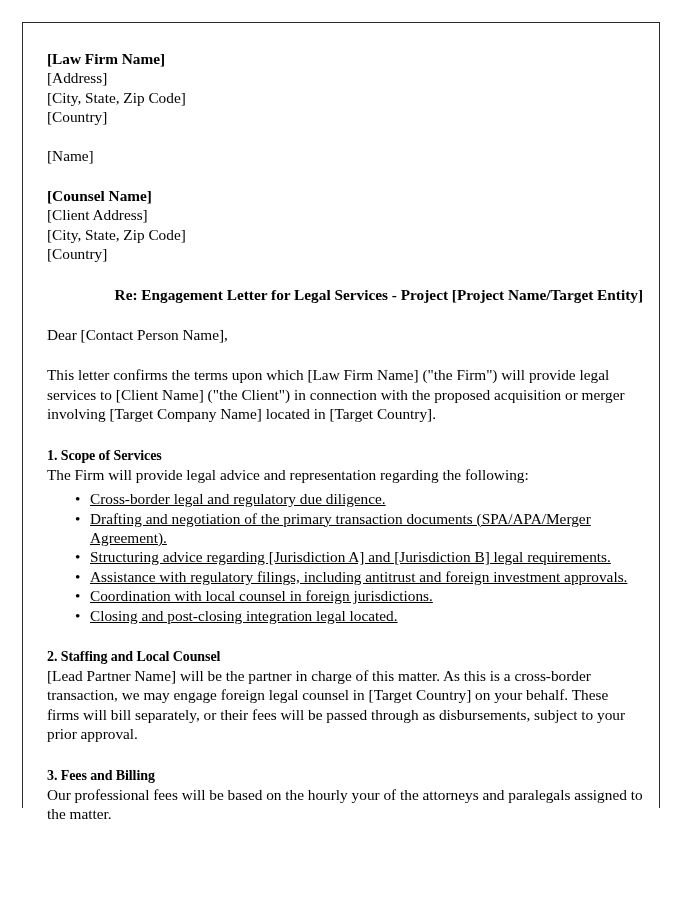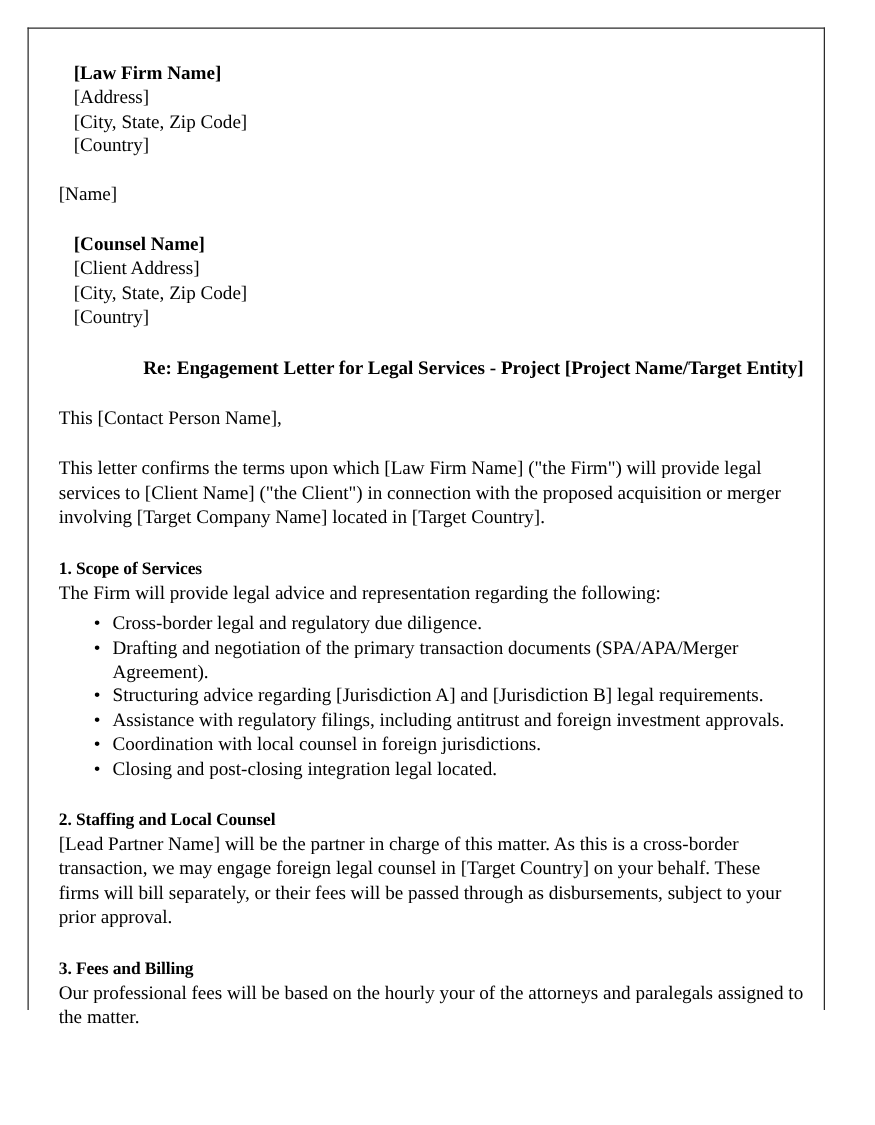--- a/index.html
+++ b/index.html
@@ -33,21 +33,21 @@
   #doc-body {
     position: absolute;
     left: 24px;     
     top: 26px;      
     right: 16px;
     font-size: 15.3px;
     line-height: 19.4px;
   }
 
   .addr-block {
-    margin: 0 0 0 12px;
+    margin: 0 0 0 0;
   }
   .addr-line { white-space: nowrap; }
   .bold { font-weight: bold; }
 
   .gap-sm { height: 19px; }
   .gap-md { height: 21px; }
   .gap-lg { height: 22px; }
 
   .re-line {
     font-weight: bold;
@@ -74,20 +74,21 @@
     margin: 5px 0 0 0;
     padding-left: 43px;   
     list-style: none;
   }
   ul.bullets li {
     position: relative;
     font-size: 15.3px;
     line-height: 19.4px;
     padding-left: 0;
     margin: 0;
+    text-decoration: underline;
   }
   ul.bullets li::before {
     content: "\2022";
     position: absolute;
     left: -15px;
     top: 0;
     font-size: 15.3px;
     line-height: 19.4px;
   }
 </style>
@@ -116,21 +117,21 @@
       <div class="addr-line">[City, State, Zip Code]</div>
       <div class="addr-line">[Country]</div>
     </div>
 
     <div class="gap-md"></div>
 
     <div class="re-line">Re: Engagement Letter for Legal Services - Project [Project Name/Target Entity]</div>
 
     <div class="gap-md"></div>
 
-    <div class="salutation">This [Contact Person Name],</div>
+    <div class="salutation">Dear [Contact Person Name],</div>
 
     <div class="gap-md"></div>
 
     <div class="para">This letter confirms the terms upon which [Law Firm Name] ("the Firm") will provide legal services to [Client Name] ("the Client") in connection with the proposed acquisition or merger involving [Target Company Name] located in [Target Country].</div>
 
     <div class="gap-lg"></div>
 
     <div>
       <div class="section-heading">1. Scope of Services</div>
       <div class="para">The Firm will provide legal advice and representation regarding the following:</div>

